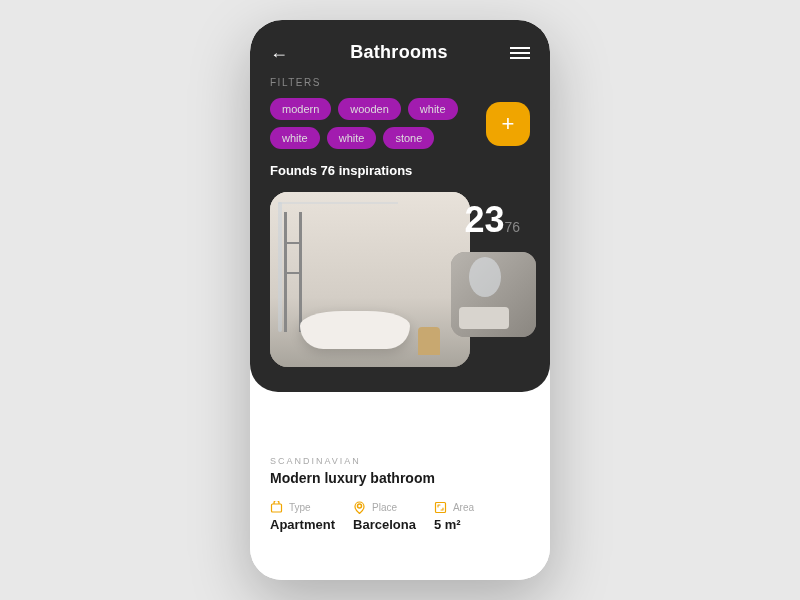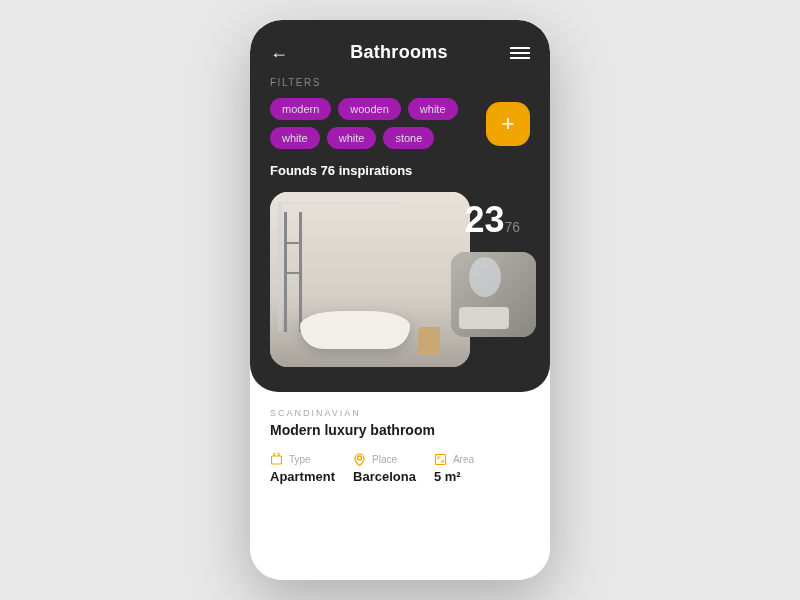--- a/index.html
+++ b/index.html
@@ -258,20 +258,21 @@
       width: 32px;
       height: 40px;
       border-radius: 50%;
       background: rgba(220,225,230,0.6);
     }
     .white-section {
       background: #fff;
       flex: 1;
       padding: 16px 20px 14px 20px;
       border-radius: 0 0 0 0;
+      margin-top: 48px;
     }
     .style-tag {
       color: #aaa;
       font-size: 9px;
       letter-spacing: 2px;
       text-transform: uppercase;
       margin-bottom: 4px;
     }
     .item-title {
       color: #1a1a1a;

